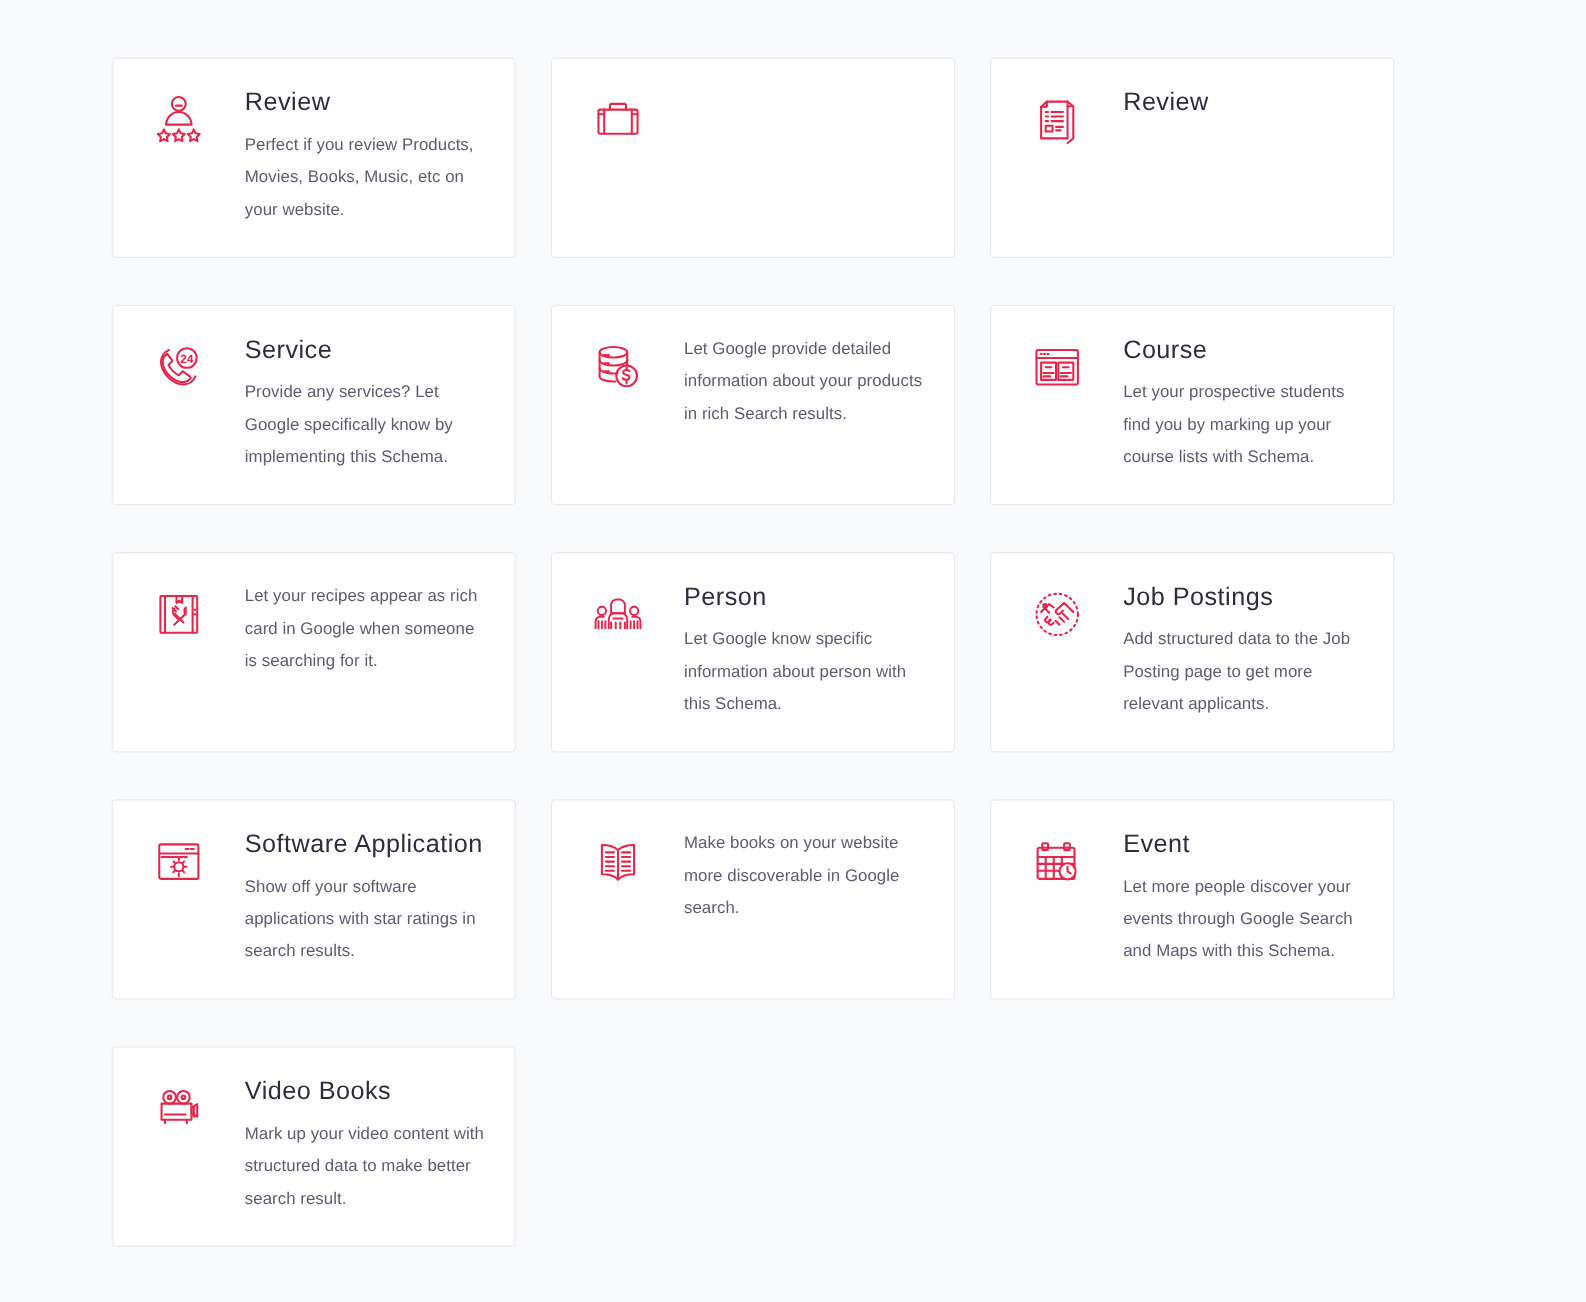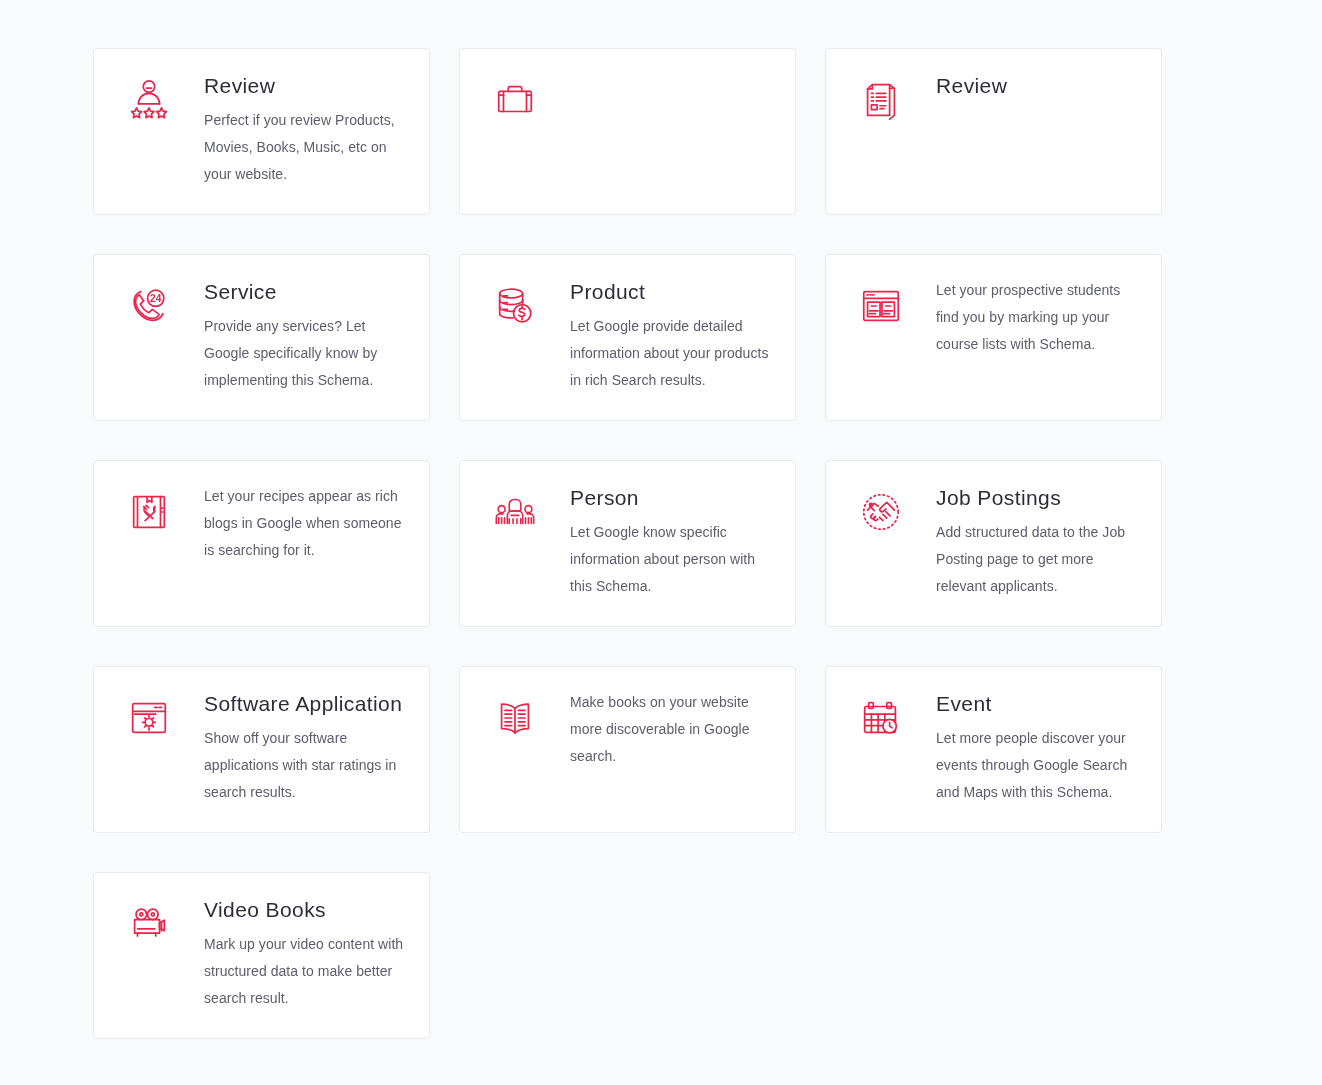--- a/index.html
+++ b/index.html
@@ -146,39 +146,39 @@
         <path d="M8 18v7c0 2.5 5.4 4.5 12 4.5 1.2 0 2.4-.07 3.5-.2"></path>
         <path d="M32 18v4"></path>
         <path d="M8 25v7c0 2.5 5.4 4.5 12 4.5.6 0 1.2 0 1.8-.05"></path>
         <path d="M12 13.5h4M12 20.5h4M12 27.5h4"></path>
         <circle cx="31.5" cy="31.5" r="9"></circle>
         <path d="M34 27.5c-.8-.9-2-1.3-3.2-1.1-1.4.2-2.3 1.1-2.3 2.2 0 2.6 5.5 1.3 5.5 4.1 0 1.2-1 2.1-2.5 2.2-1.3.1-2.6-.4-3.4-1.3"></path>
         <path d="M31.4 24.3v2.1M31.4 36v2.1"></path>
       </svg>
     </span>
     <div class="card-body">
-      <h3 class="card-title">Product</h3>
       <p class="card-desc">Let Google provide detailed information about your products in rich Search results.</p>
     </div>
   </div>
 
   <div class="schema-card">
     <span class="card-icon">
       <svg viewBox="0 0 48 48" fill="none" stroke="#e8254b" stroke-width="1.8" stroke-linecap="round" stroke-linejoin="round">
         <rect x="6" y="9" width="36" height="30" rx="1.5"></rect>
         <path d="M6 16h36"></path>
         <path d="M9.5 12.5h1M12.5 12.5h1M15.5 12.5h1"></path>
         <rect x="10" y="20" width="13" height="15"></rect>
         <rect x="25" y="20" width="13" height="15"></rect>
         <path d="M14 24h5M29 24h5"></path>
         <path d="M12 29h9M27 29h9"></path>
         <path d="M12 32h6M27 32h6"></path>
       </svg>
     </span>
     <div class="card-body">
+      <h3 class="card-title">Course</h3>
       <p class="card-desc">Let your prospective students find you by marking up your course lists with Schema.</p>
     </div>
   </div>
 
   <div class="schema-card">
     <span class="card-icon">
       <svg viewBox="0 0 48 48" fill="none" stroke="#e8254b" stroke-width="1.8" stroke-linecap="round" stroke-linejoin="round">
         <rect x="8" y="8" width="32" height="32" rx="1"></rect>
         <path d="M12 8v32"></path>
         <path d="M36 8v32"></path>
@@ -186,21 +186,21 @@
         <path d="M20 19c-1.5 1.5-1.5 4 0 5.5l3 3"></path>
         <path d="M18.5 18.5l3 3"></path>
         <path d="M21 17l2.5 2.5"></path>
         <path d="M30 18c-1.6 1.6-1.6 4.2 0 5.8M30 18v5.8"></path>
         <path d="M29.5 23.8L20 33"></path>
         <path d="M20.5 23.5L28 31"></path>
         <path d="M37.5 20h1M37.5 24h1"></path>
       </svg>
     </span>
     <div class="card-body">
-      <p class="card-desc">Let your recipes appear as rich blogs in Google when someone is searching for it.</p>
+      <p class="card-desc">Let your recipes appear as rich card in Google when someone is searching for it.</p>
     </div>
   </div>
 
   <div class="schema-card">
     <span class="card-icon">
       <svg viewBox="0 0 48 48" fill="none" stroke="#e8254b" stroke-width="1.7" stroke-linecap="round" stroke-linejoin="round">
         <path d="M18 16a5 5 0 0 1 5-5h2a5 5 0 0 1 5 5v7H18z"></path>
         <path d="M16 36v-8a5 5 0 0 1 5-5h6a5 5 0 0 1 5 5v8"></path>
         <circle cx="10" cy="21" r="3.6"></circle>
         <path d="M4.5 36v-6a4 4 0 0 1 4-4h3"></path>

